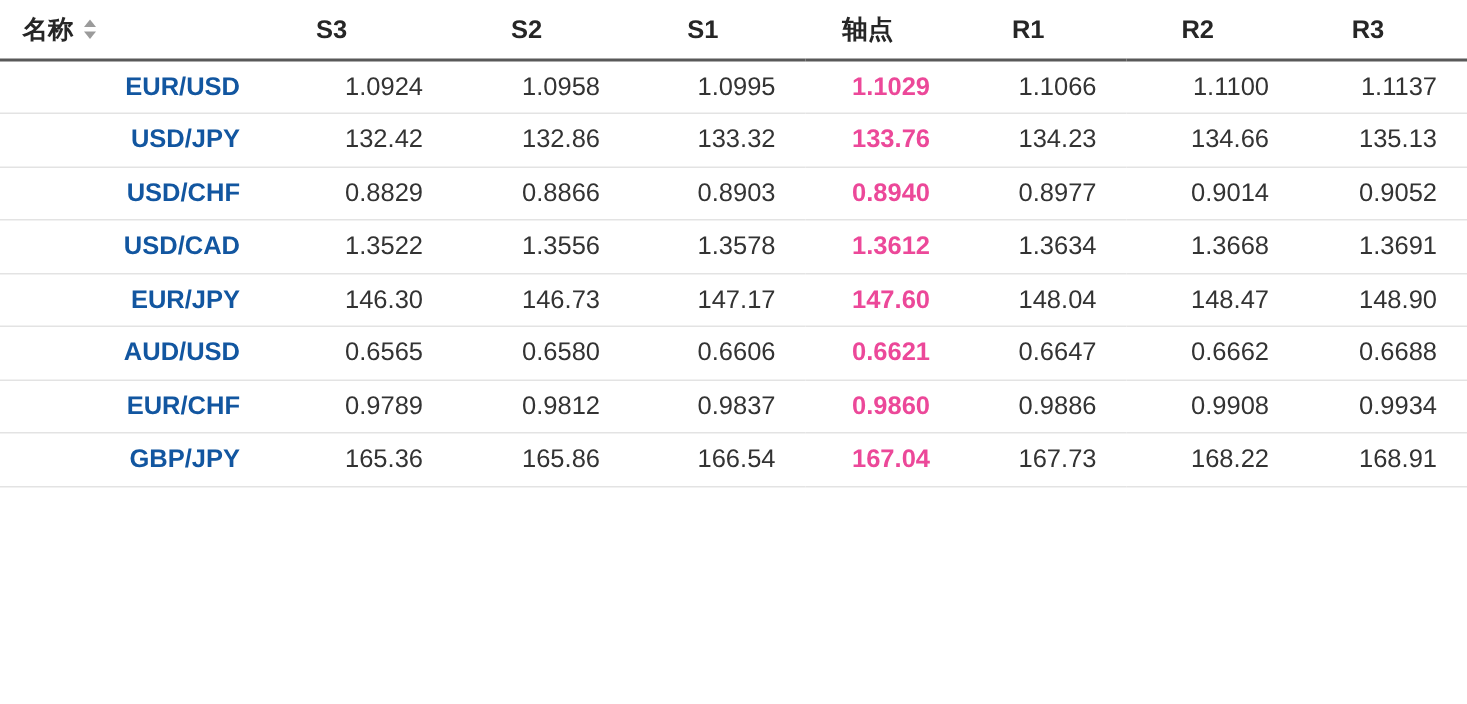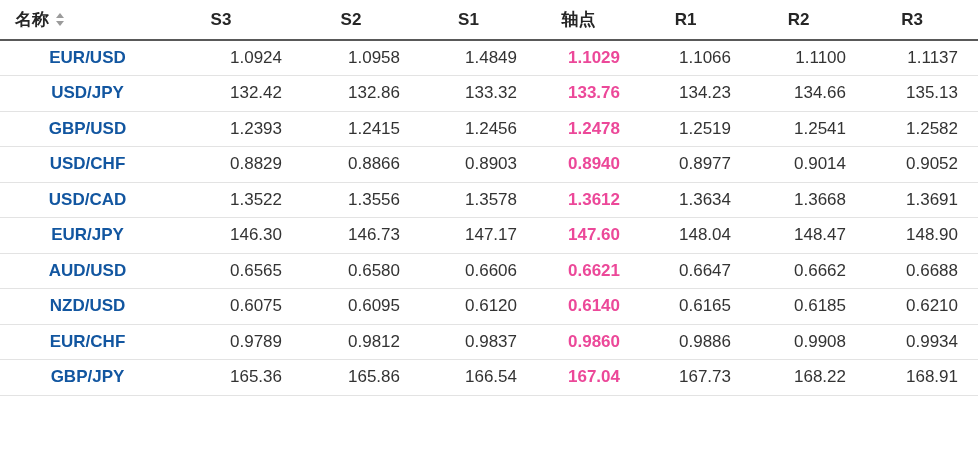--- a/index.html
+++ b/index.html
@@ -57,21 +57,21 @@
     height: 35.5px;
     font-size: 17px;
     color: #333333;
     text-align: right;
     padding: 0 20px 0 0;
     border-bottom: 1px solid #e3e3e3;
     vertical-align: middle;
     white-space: nowrap;
   }
   tbody td.name-cell {
-    text-align: center;
+    text-align: right;
     padding: 0 0 0 15px;
     color: #1256a0;
     font-weight: 700;
     cursor: pointer;
   }
   tbody td.pivot-cell {
     font-weight: 700;
     color: #ec4899;
   }
 </style>
@@ -107,45 +107,35 @@
       <th>R1</th>
       <th>R2</th>
       <th>R3</th>
     </tr>
   </thead>
   <tbody>
       <tr>
         <td class="name-cell">EUR/USD</td>
         <td class="num-cell">1.0924</td>
         <td class="num-cell">1.0958</td>
-        <td class="num-cell">1.4849</td>
+        <td class="num-cell">1.0995</td>
         <td class="pivot-cell">1.1029</td>
         <td class="num-cell">1.1066</td>
         <td class="num-cell">1.1100</td>
         <td class="num-cell">1.1137</td>
       </tr>
       <tr>
         <td class="name-cell">USD/JPY</td>
         <td class="num-cell">132.42</td>
         <td class="num-cell">132.86</td>
         <td class="num-cell">133.32</td>
         <td class="pivot-cell">133.76</td>
         <td class="num-cell">134.23</td>
         <td class="num-cell">134.66</td>
         <td class="num-cell">135.13</td>
-      </tr>
-      <tr>
-        <td class="name-cell">GBP/USD</td>
-        <td class="num-cell">1.2393</td>
-        <td class="num-cell">1.2415</td>
-        <td class="num-cell">1.2456</td>
-        <td class="pivot-cell">1.2478</td>
-        <td class="num-cell">1.2519</td>
-        <td class="num-cell">1.2541</td>
-        <td class="num-cell">1.2582</td>
       </tr>
       <tr>
         <td class="name-cell">USD/CHF</td>
         <td class="num-cell">0.8829</td>
         <td class="num-cell">0.8866</td>
         <td class="num-cell">0.8903</td>
         <td class="pivot-cell">0.8940</td>
         <td class="num-cell">0.8977</td>
         <td class="num-cell">0.9014</td>
         <td class="num-cell">0.9052</td>
@@ -174,30 +164,20 @@
         <td class="name-cell">AUD/USD</td>
         <td class="num-cell">0.6565</td>
         <td class="num-cell">0.6580</td>
         <td class="num-cell">0.6606</td>
         <td class="pivot-cell">0.6621</td>
         <td class="num-cell">0.6647</td>
         <td class="num-cell">0.6662</td>
         <td class="num-cell">0.6688</td>
       </tr>
       <tr>
-        <td class="name-cell">NZD/USD</td>
-        <td class="num-cell">0.6075</td>
-        <td class="num-cell">0.6095</td>
-        <td class="num-cell">0.6120</td>
-        <td class="pivot-cell">0.6140</td>
-        <td class="num-cell">0.6165</td>
-        <td class="num-cell">0.6185</td>
-        <td class="num-cell">0.6210</td>
-      </tr>
-      <tr>
         <td class="name-cell">EUR/CHF</td>
         <td class="num-cell">0.9789</td>
         <td class="num-cell">0.9812</td>
         <td class="num-cell">0.9837</td>
         <td class="pivot-cell">0.9860</td>
         <td class="num-cell">0.9886</td>
         <td class="num-cell">0.9908</td>
         <td class="num-cell">0.9934</td>
       </tr>
       <tr>

